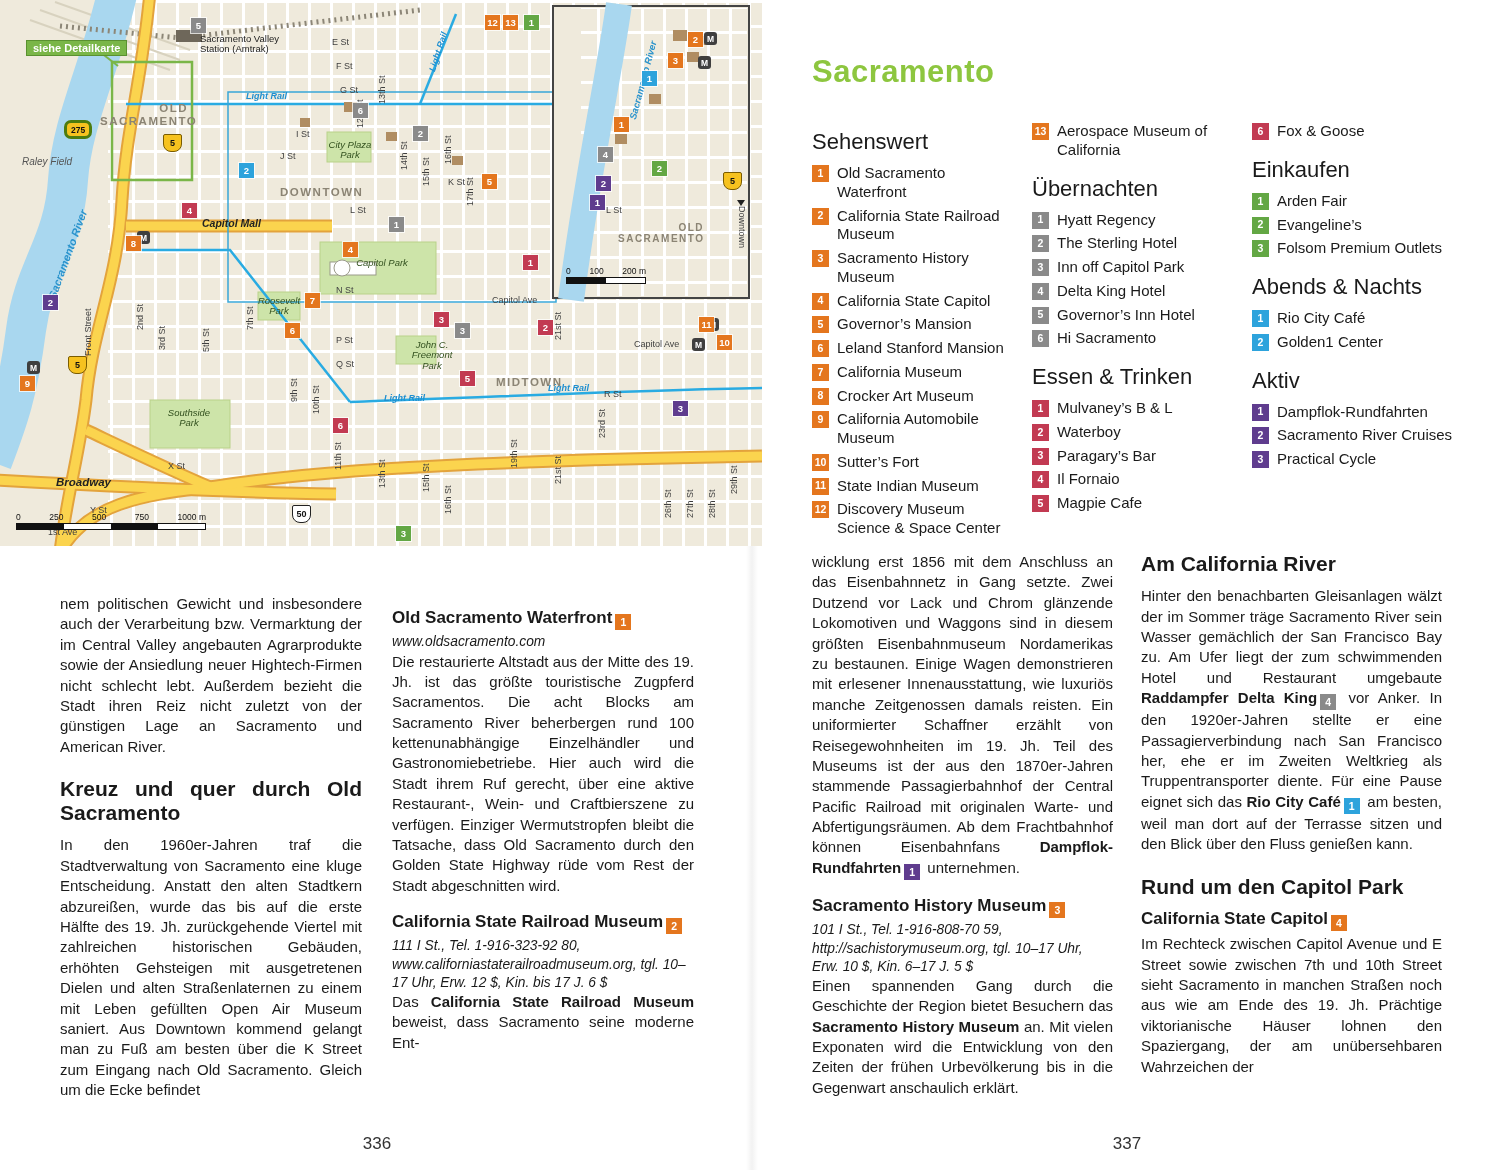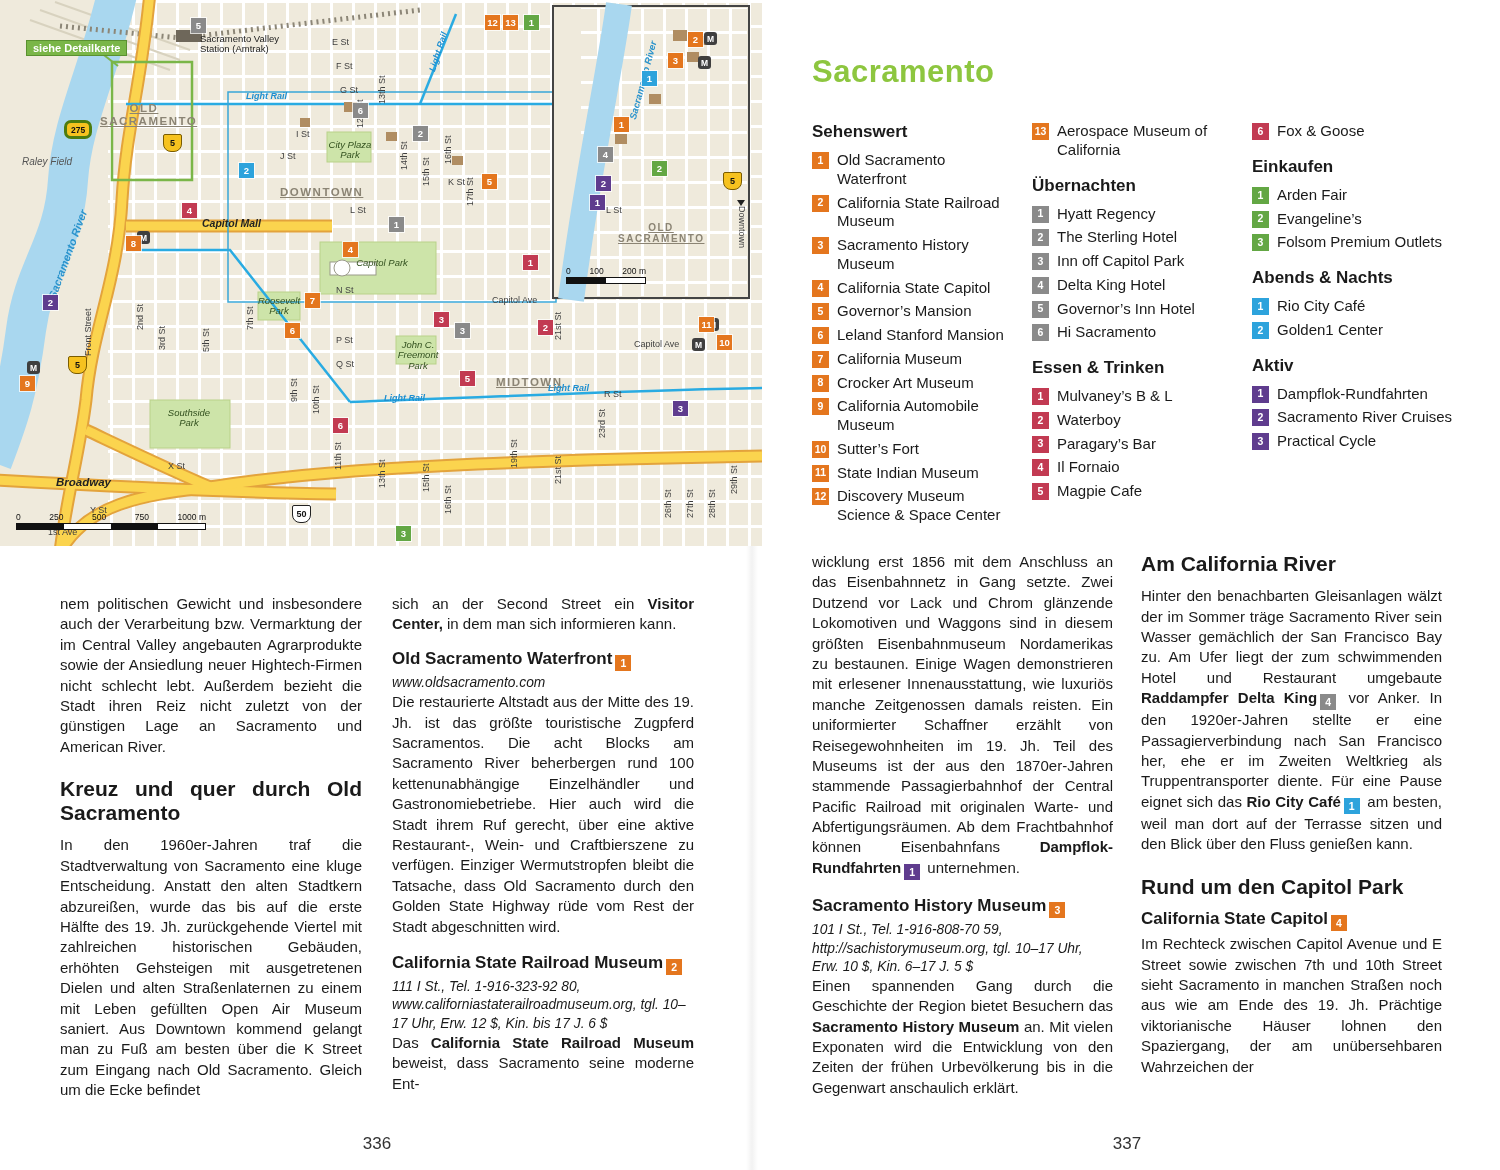--- a/index.html
+++ b/index.html
@@ -7,21 +7,21 @@
           font-family:"Liberation Sans",sans-serif;color:#1a1a1a;overflow:hidden;}
   .gutter{position:absolute;left:746px;top:0;width:12px;height:100%;
           background:linear-gradient(90deg,rgba(0,0,0,0),rgba(0,0,0,0.05),rgba(0,0,0,0));}
 
   
   .map{position:absolute;left:0;top:0;width:762px;height:546px;}
   .map svg{position:absolute;left:0;top:0;}
   .mlab{position:absolute;white-space:nowrap;font-size:9px;color:#3f3f3f;line-height:1.1;}
   .st-v{transform:rotate(-90deg);transform-origin:0 0;}
   .rot{transform-origin:0 0;}
-  .area{font-weight:bold;letter-spacing:1.5px;font-size:11.5px;color:#8b8474;text-align:center;white-space:normal;text-decoration:underline;}
+  .area{font-weight:bold;letter-spacing:1.5px;font-size:11.5px;color:#8b8474;text-align:right;white-space:normal;}
   .park{font-style:italic;font-size:9.5px;color:#33511f;text-align:center;white-space:normal;}
   .river{color:#2a93cc;font-style:italic;font-weight:bold;font-size:11px;}
   .lr{color:#1f8fd0;font-style:italic;font-weight:bold;font-size:9px;}
   .road{font-weight:bold;font-style:italic;color:#222;font-size:10.5px;}
   .plain10{font-size:9.5px;color:#222;white-space:normal;}
   .italgray{font-style:italic;color:#555;font-size:10px;}
   .note{position:absolute;background:#7ab648;border:1px solid #5a9130;color:#fff;
         font-size:11px;padding:1px 6px;font-weight:bold;}
   .mk,.mk2,.imk{background:#999;}
   .mk{position:absolute;width:15px;height:15px;display:flex;align-items:center;justify-content:center;
@@ -47,21 +47,21 @@
   .t-hotel{background:#8a8a8a;}
   .t-food{background:#c23a52;}
   .t-shop{background:#63a744;}
   .t-night{background:#2da3dc;}
   .t-active{background:#5f3c8e;}
 
   
   .city-title{position:absolute;left:812px;top:54px;font-size:31px;color:#8dc63f;font-weight:bold;letter-spacing:.5px;margin:0;}
   .listing{position:absolute;left:812px;top:122px;width:648px;display:flex;gap:14px;}
   .lcol{width:206px;}
-  .lhead{font-size:17px;font-weight:bold;margin:0 0 9px 0;}
+  .lhead{font-size:22px;font-weight:normal;margin:7px 0 9px 0;}
   .lhead.mt{margin-top:16px;}
   .li{display:flex;gap:8px;margin-bottom:5px;font-size:15px;line-height:1.25;align-items:flex-start;}
   .mk2{width:17px;height:17px;flex:0 0 17px;display:flex;align-items:center;justify-content:center;
        color:#fff;font-weight:bold;font-size:10.5px;margin-top:1px;}
 
   
   .cols{position:absolute;display:flex;}
   .cols-left{left:60px;top:594px;width:634px;gap:30px;}
   .cols-right{left:812px;top:552px;width:630px;gap:28px;}
   .col{width:302px;font-size:15px;line-height:1.36;text-align:justify;hyphens:auto;}
@@ -169,21 +169,21 @@
     <span class="mlab area" style="left:496px;top:376px;">MIDTOWN</span>
     <span class="mlab area" style="left:618px;top:222px;width:86px;font-size:10px;">OLD SACRAMENTO</span>
 
     <span class="mlab plain10" style="left:200px;top:34px;width:80px;">Sacramento Valley Station (Amtrak)</span>
     <span class="mlab italgray" style="left:22px;top:156px;">Raley Field</span>
     <span class="mlab river rot" style="left:46px;top:296px;transform:rotate(-70deg);">Sacramento River</span>
     <span class="mlab river rot" style="left:628px;top:118px;font-size:9.5px;transform:rotate(-75deg);">Sacramento River</span>
     <span class="mlab park" style="left:326px;top:140px;width:48px;">City Plaza Park</span>
     <span class="mlab park" style="left:352px;top:258px;width:60px;">Capitol Park</span>
     <span class="mlab park" style="left:256px;top:296px;width:46px;">Roosevelt Park</span>
-    <span class="mlab park" style="left:394px;top:340px;width:48px;">John C. Freemont Park</span>
+    <span class="mlab park" style="left:408px;top:340px;width:48px;">John C. Freemont Park</span>
     <span class="mlab park" style="left:158px;top:408px;width:62px;">Southside Park</span>
     <span class="mlab road" style="left:202px;top:218px;">Capitol Mall</span>
     <span class="mlab road" style="left:56px;top:476px;font-size:11.5px;">Broadway</span>
     <span class="mlab" style="left:48px;top:528px;">1st Ave</span>
     <span class="mlab" style="left:492px;top:296px;">Capitol Ave</span>
     <span class="mlab" style="left:634px;top:340px;">Capitol Ave</span>
     <span class="mlab lr" style="left:246px;top:92px;">Light Rail</span>
     <span class="mlab lr rot" style="left:428px;top:70px;transform:rotate(-72deg);">Light Rail</span>
     <span class="mlab lr" style="left:384px;top:394px;">Light Rail</span>
     <span class="mlab lr" style="left:548px;top:384px;">Light Rail</span>
@@ -307,21 +307,20 @@
     </div>
   </div>
 
   <div class="cols cols-left">
     <div class="col">
       <p>nem politischen Gewicht und insbesondere auch der Verarbeitung bzw. Vermarktung der im Central Valley angebauten Agrarprodukte sowie der Ansiedlung neuer Hightech-Firmen nicht schlecht lebt. Außerdem bezieht die Stadt ihren Reiz nicht zuletzt von der günstigen Lage an Sacramento und American River.</p>
       <h2 class="section">Kreuz und quer durch Old Sacramento</h2>
       <p>In den 1960er-Jahren traf die Stadtverwaltung von Sacramento eine kluge Entscheidung. Anstatt den alten Stadtkern abzureißen, wurde das bis auf die erste Hälfte des 19. Jh. zurückgehende Viertel mit zahlreichen historischen Gebäuden, erhöhten Gehsteigen mit ausgetretenen Dielen und alten Straßenlaternen zu einem mit Leben gefüllten Open Air Museum saniert. Aus Downtown kommend gelangt man zu Fuß am besten über die K Street zum Eingang nach Old Sacramento. Gleich um die Ecke befindet</p>
     </div>
     <div class="col">
-      <p><span>sich an der Second Street ein </span><b>Visitor Center,</b><span> in dem man sich informieren kann.</span></p>
       <h3 class="entry" style="margin-top:14px;"><span>Old Sacramento Waterfront</span><span class="imk t-sight">1</span></h3>
       <p class="meta">www.oldsacramento.com</p>
       <p>Die restaurierte Altstadt aus der Mitte des 19. Jh. ist das größte touristische Zugpferd Sacramentos. Die acht Blocks am Sacramento River beherbergen rund 100 kettenunabhängige Einzelhändler und Gastronomiebetriebe. Hier auch wird die Stadt ihrem Ruf gerecht, über eine aktive Restaurant-, Wein- und Craftbierszene zu verfügen. Einziger Wermutstropfen bleibt die Tatsache, dass Old Sacramento durch den Golden State Highway rüde vom Rest der Stadt abgeschnitten wird.</p>
       <h3 class="entry"><span>California State Railroad Museum</span><span class="imk t-sight">2</span></h3>
       <p class="meta">111 I St., Tel. 1-916-323-92 80, www.californiastaterailroadmuseum.org, tgl. 10–17 Uhr, Erw. 12 $, Kin. bis 17 J. 6 $</p>
       <p><span>Das </span><b>California State Railroad Museum</b><span> beweist, dass Sacramento seine moderne Ent-</span></p>
     </div>
   </div>
   <div class="pagenum" style="left:377px;">336</div>
 

